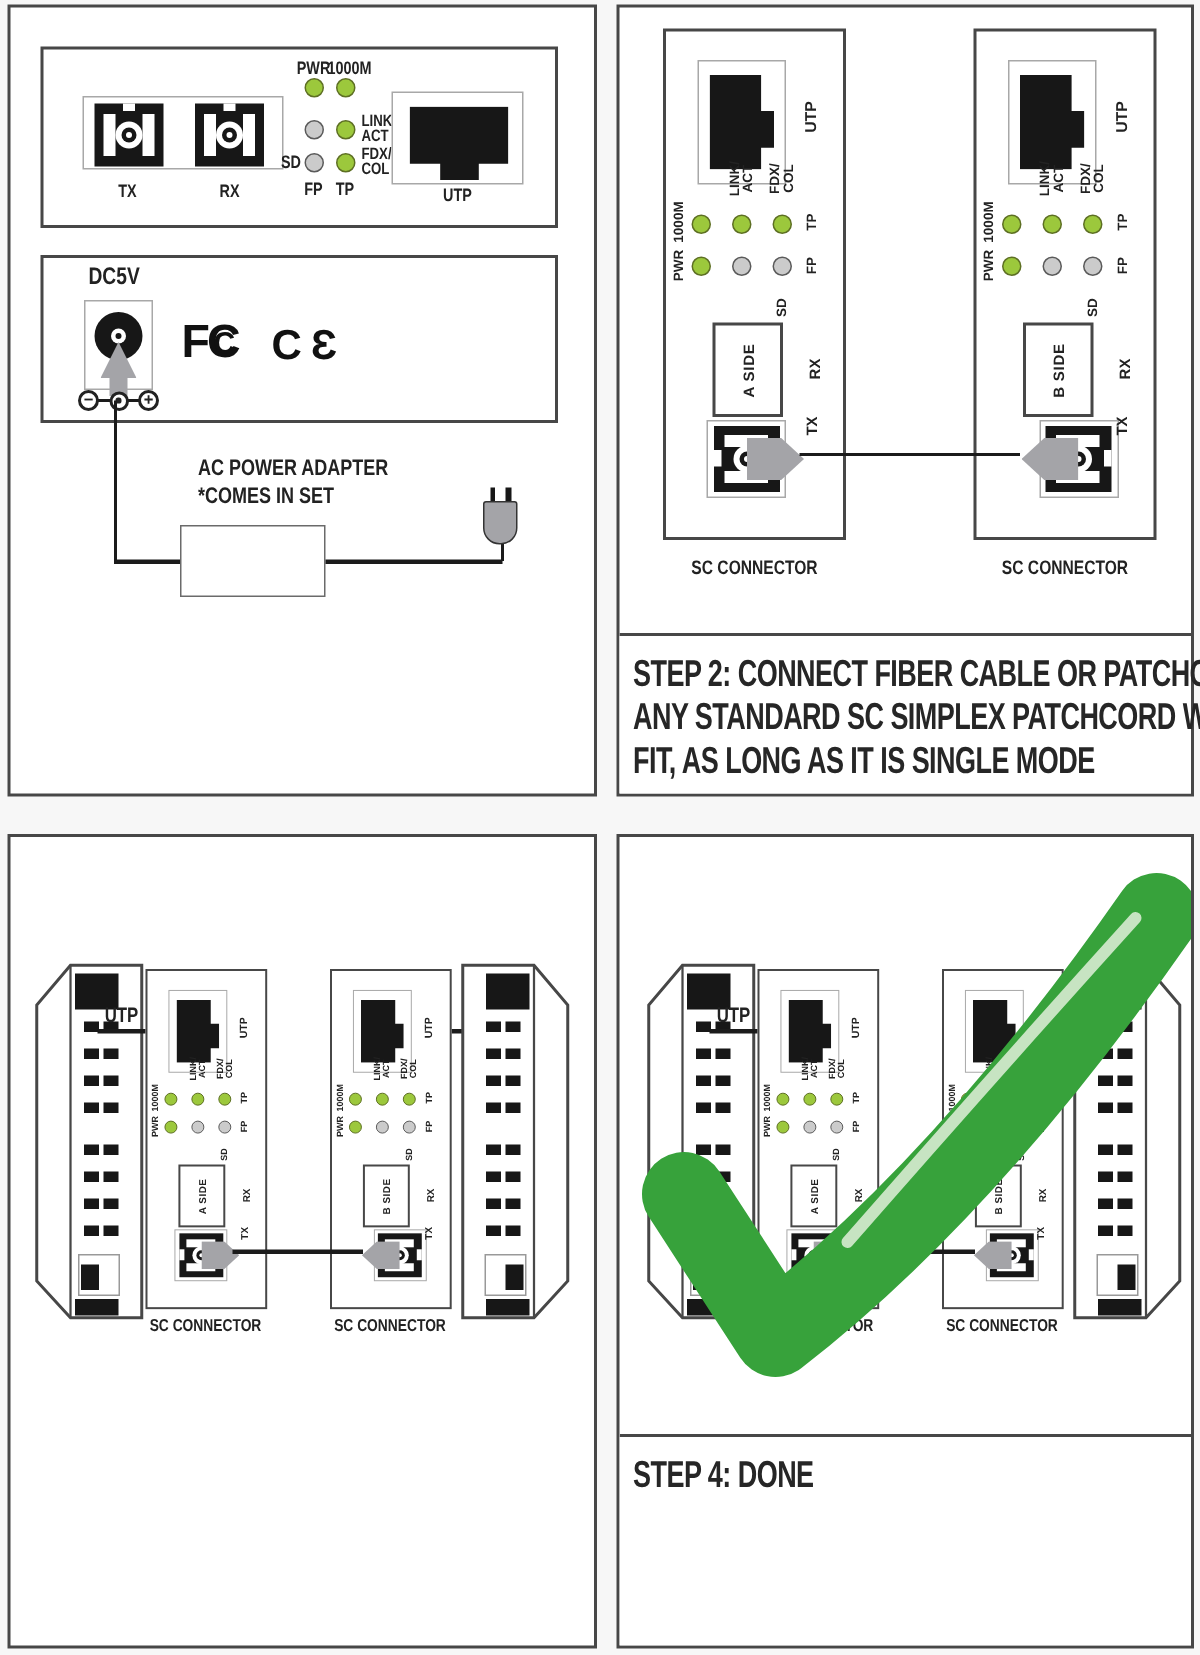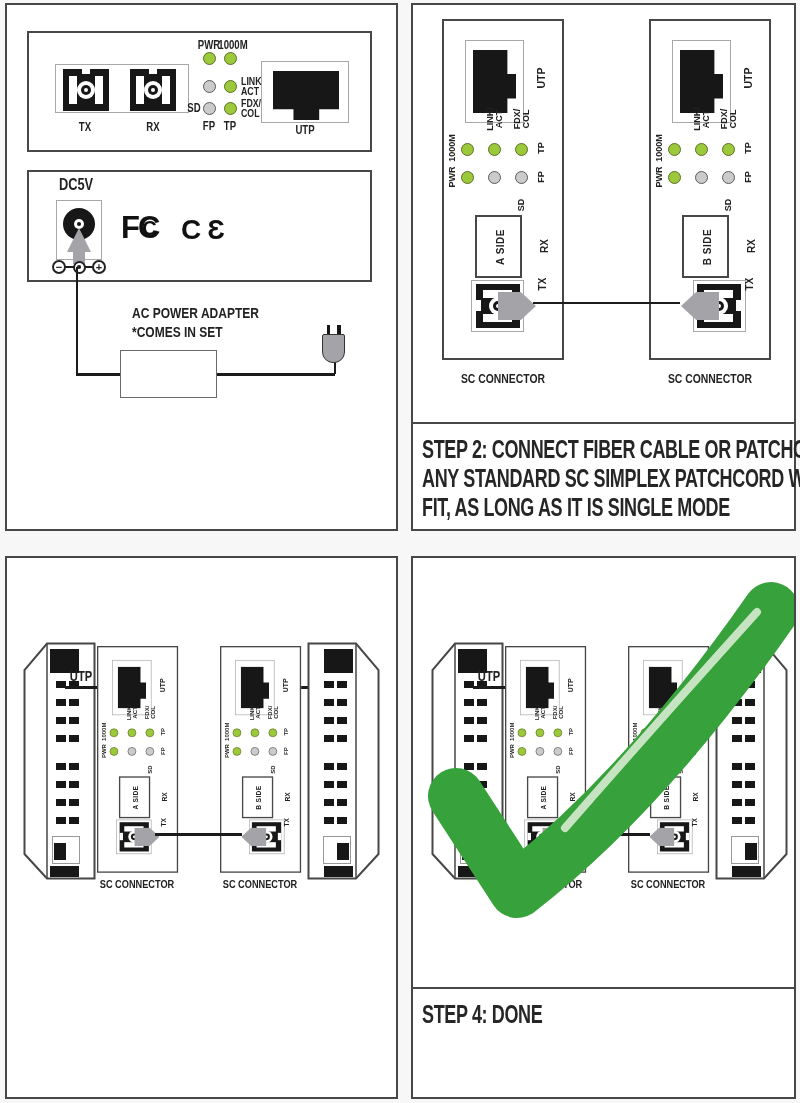--- a/index.html
+++ b/index.html
@@ -487,16 +487,16 @@
   <div class="wire" style="left:150px;top:275px;width:87px;height:2.5px"></div>
 
   <span class="hl" style="left:132px;top:326px;font-size:11.5px">SC CONNECTOR</span>
   <span class="hl" style="left:255px;top:326px;font-size:11.5px">SC CONNECTOR</span>
 
   <svg class="check" width="381" height="424" viewBox="0 0 381 424">
     <path d="M 43 238 L 104 332 Q 231 234 358 52" fill="none" stroke="#37A23B" stroke-width="56" stroke-linecap="round" stroke-linejoin="round"></path>
     <path d="M 152 270 Q 250 158 344 54" fill="none" stroke="#C7E4C2" stroke-width="8" stroke-linecap="round"></path>
   </svg>
 
-  <div class="capbox" style="height:110px">
+  <div class="capbox" style="height:141px">
     <span class="cap">STEP 4: DONE</span>
   </div>
 </div>
 
 </body></html>

